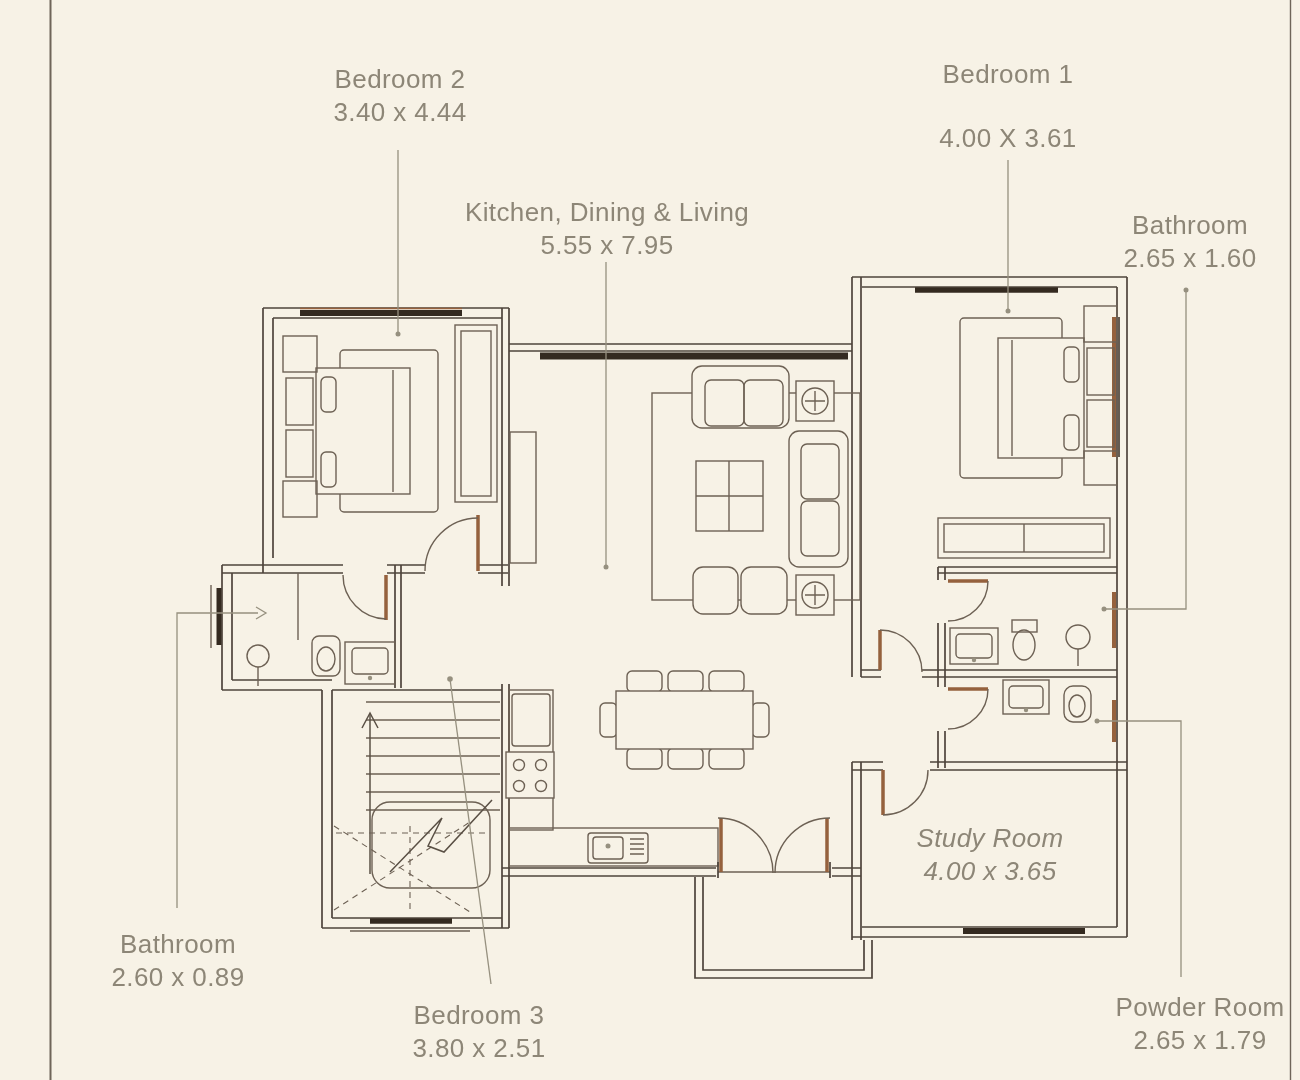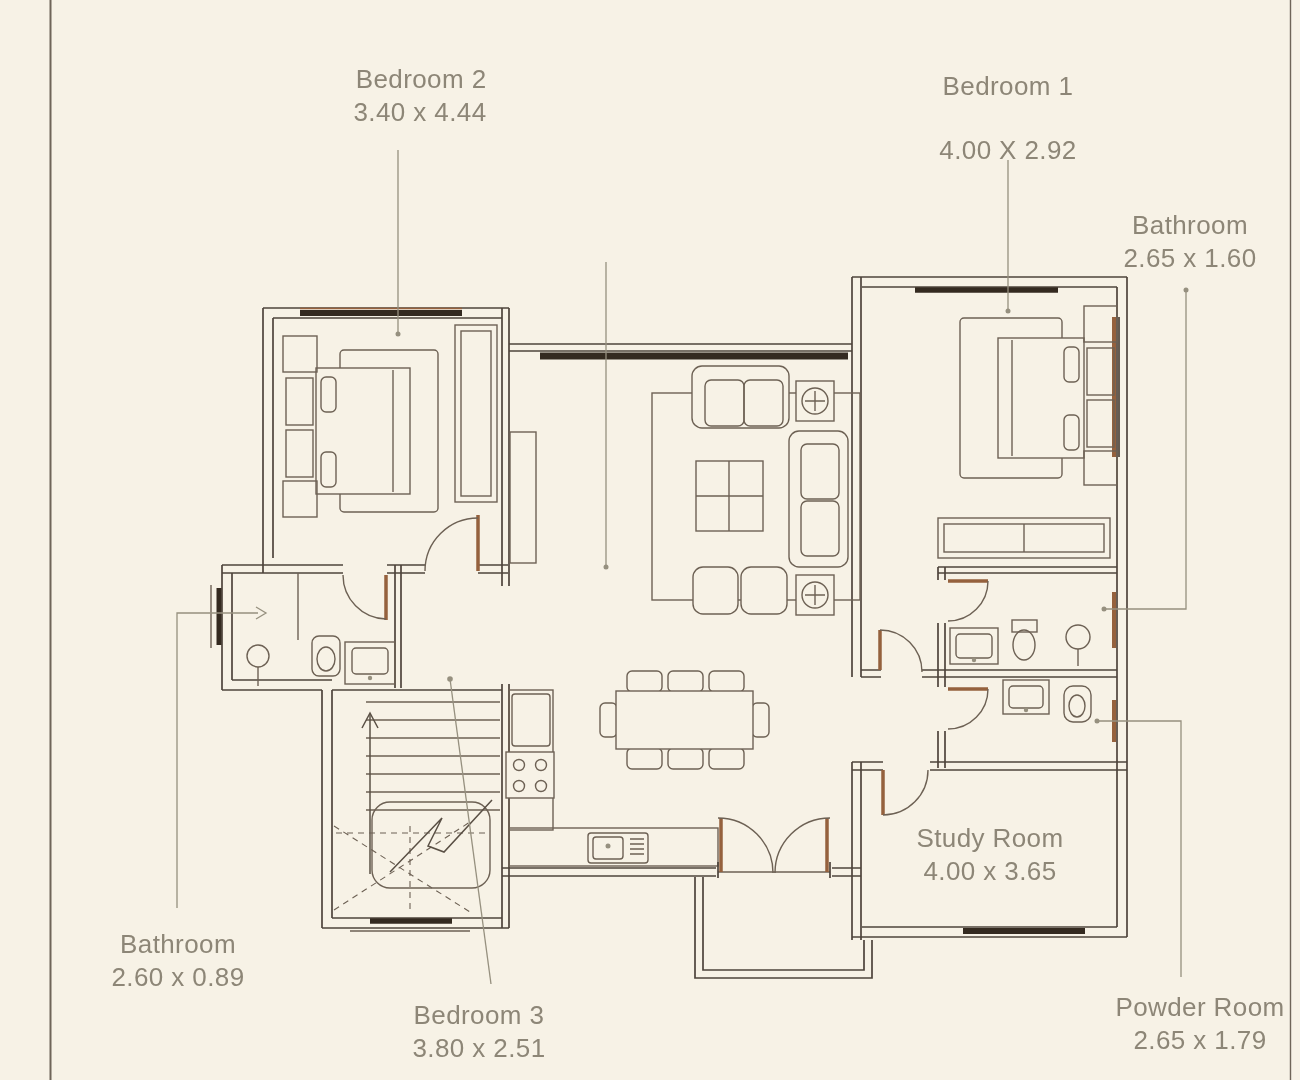--- a/index.html
+++ b/index.html
@@ -289,42 +289,44 @@
       <circle class="dot" cx="1104" cy="609" r="2.5"></circle>
     <path class="ld" d="M177,908 V613 H258"></path>
     <path class="ld" d="M256,607 L266,613 L256,619"></path>
     <path class="ld" d="M450,679 L491,984"></path>
       <circle class="dot" cx="450" cy="679" r="2.8"></circle>
     <path class="ld" d="M1097,721 H1181 V977"></path>
       <circle class="dot" cx="1097" cy="721" r="2.5"></circle>
   </g>
 </svg>
 
-<div class="lbl" style="left:420px;top:96px;align-items:flex-end;">
+<div class="lbl" style="left:400px;top:96px;">
   <span>Bedroom 2</span>
   <span>3.40 x 4.44</span>
 </div>
 <div class="lbl" style="left:607px;top:229px;">
-</div>
-<div class="lbl" style="left:1008px;top:118px;gap:31px;">
+  <span>Kitchen, Dining &amp; Living</span>
+  <span>5.55 x 7.95</span>
+</div>
+<div class="lbl" style="left:1008px;top:106px;gap:31px;">
   <span>Bedroom 1</span>
-  <span>4.00 X 2.92</span>
+  <span>4.00 X 3.61</span>
 </div>
 <div class="lbl" style="left:1190px;top:242px;">
   <span>Bathroom</span>
   <span>2.65 x 1.60</span>
 </div>
 <div class="lbl" style="left:178px;top:961px;">
   <span>Bathroom</span>
   <span>2.60 x 0.89</span>
 </div>
 <div class="lbl" style="left:479px;top:1032px;">
   <span>Bedroom 3</span>
   <span>3.80 x 2.51</span>
 </div>
-<div class="lbl" style="left:990px;top:855px;">
+<div class="lbl" style="left:990px;top:855px;font-style:italic;">
   <span>Study Room</span>
   <span>4.00 x 3.65</span>
 </div>
 <div class="lbl" style="left:1200px;top:1024px;">
   <span>Powder Room</span>
   <span>2.65 x 1.79</span>
 </div>
 
 </body></html>

